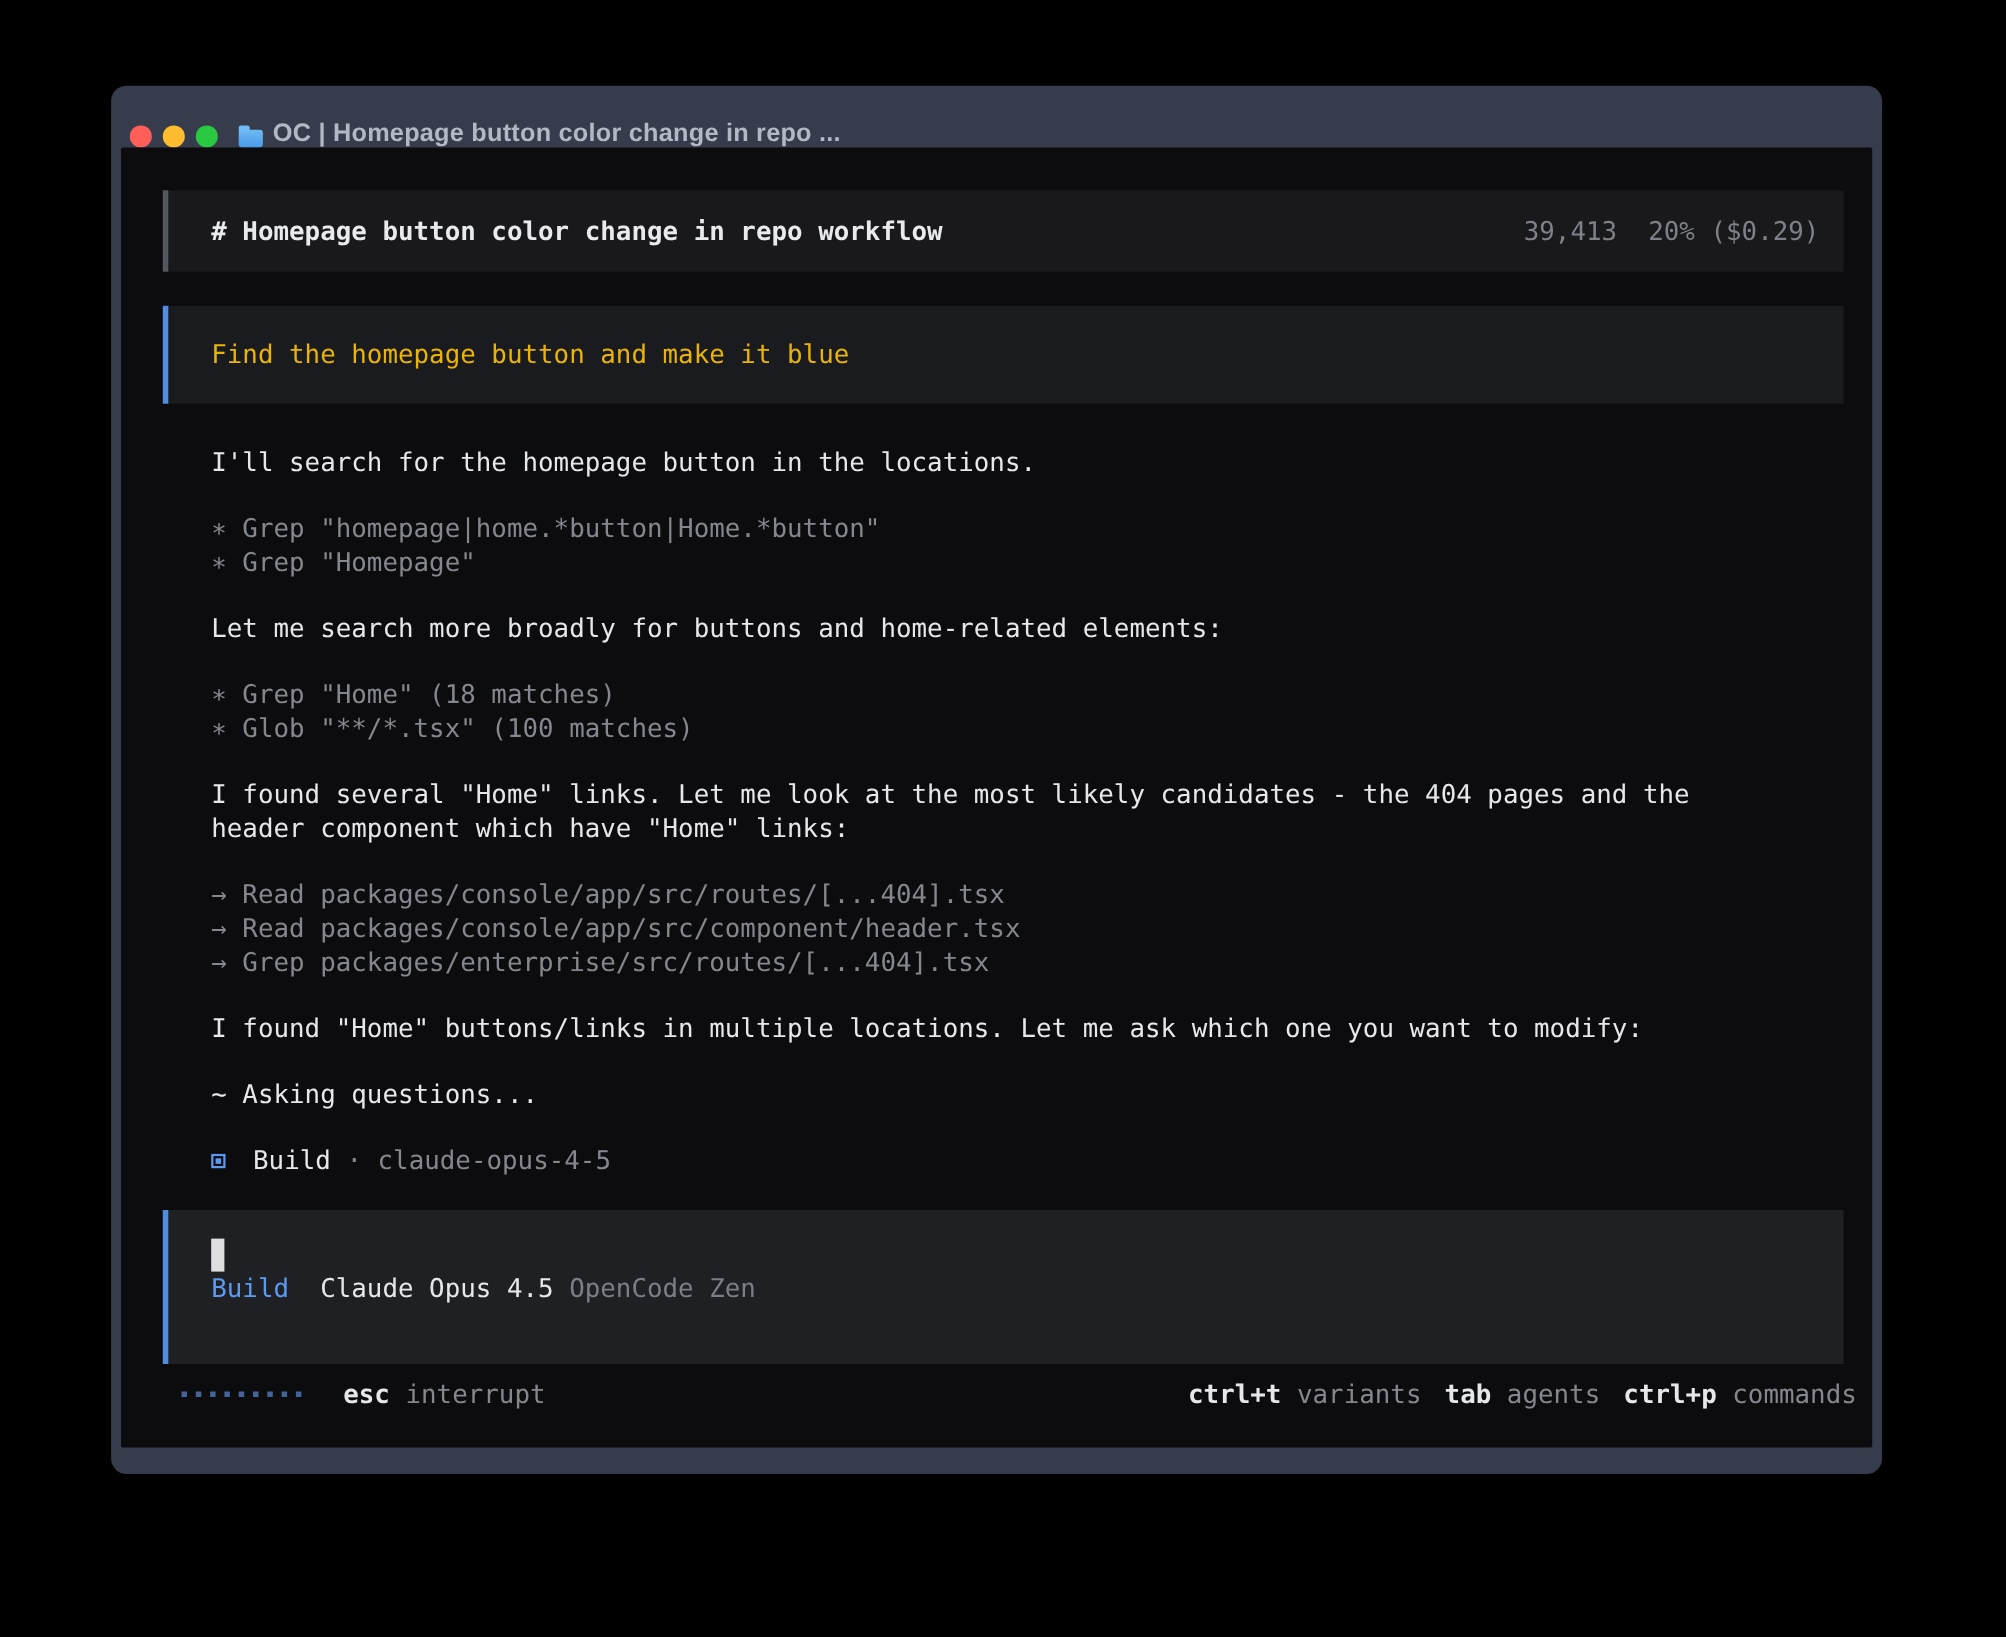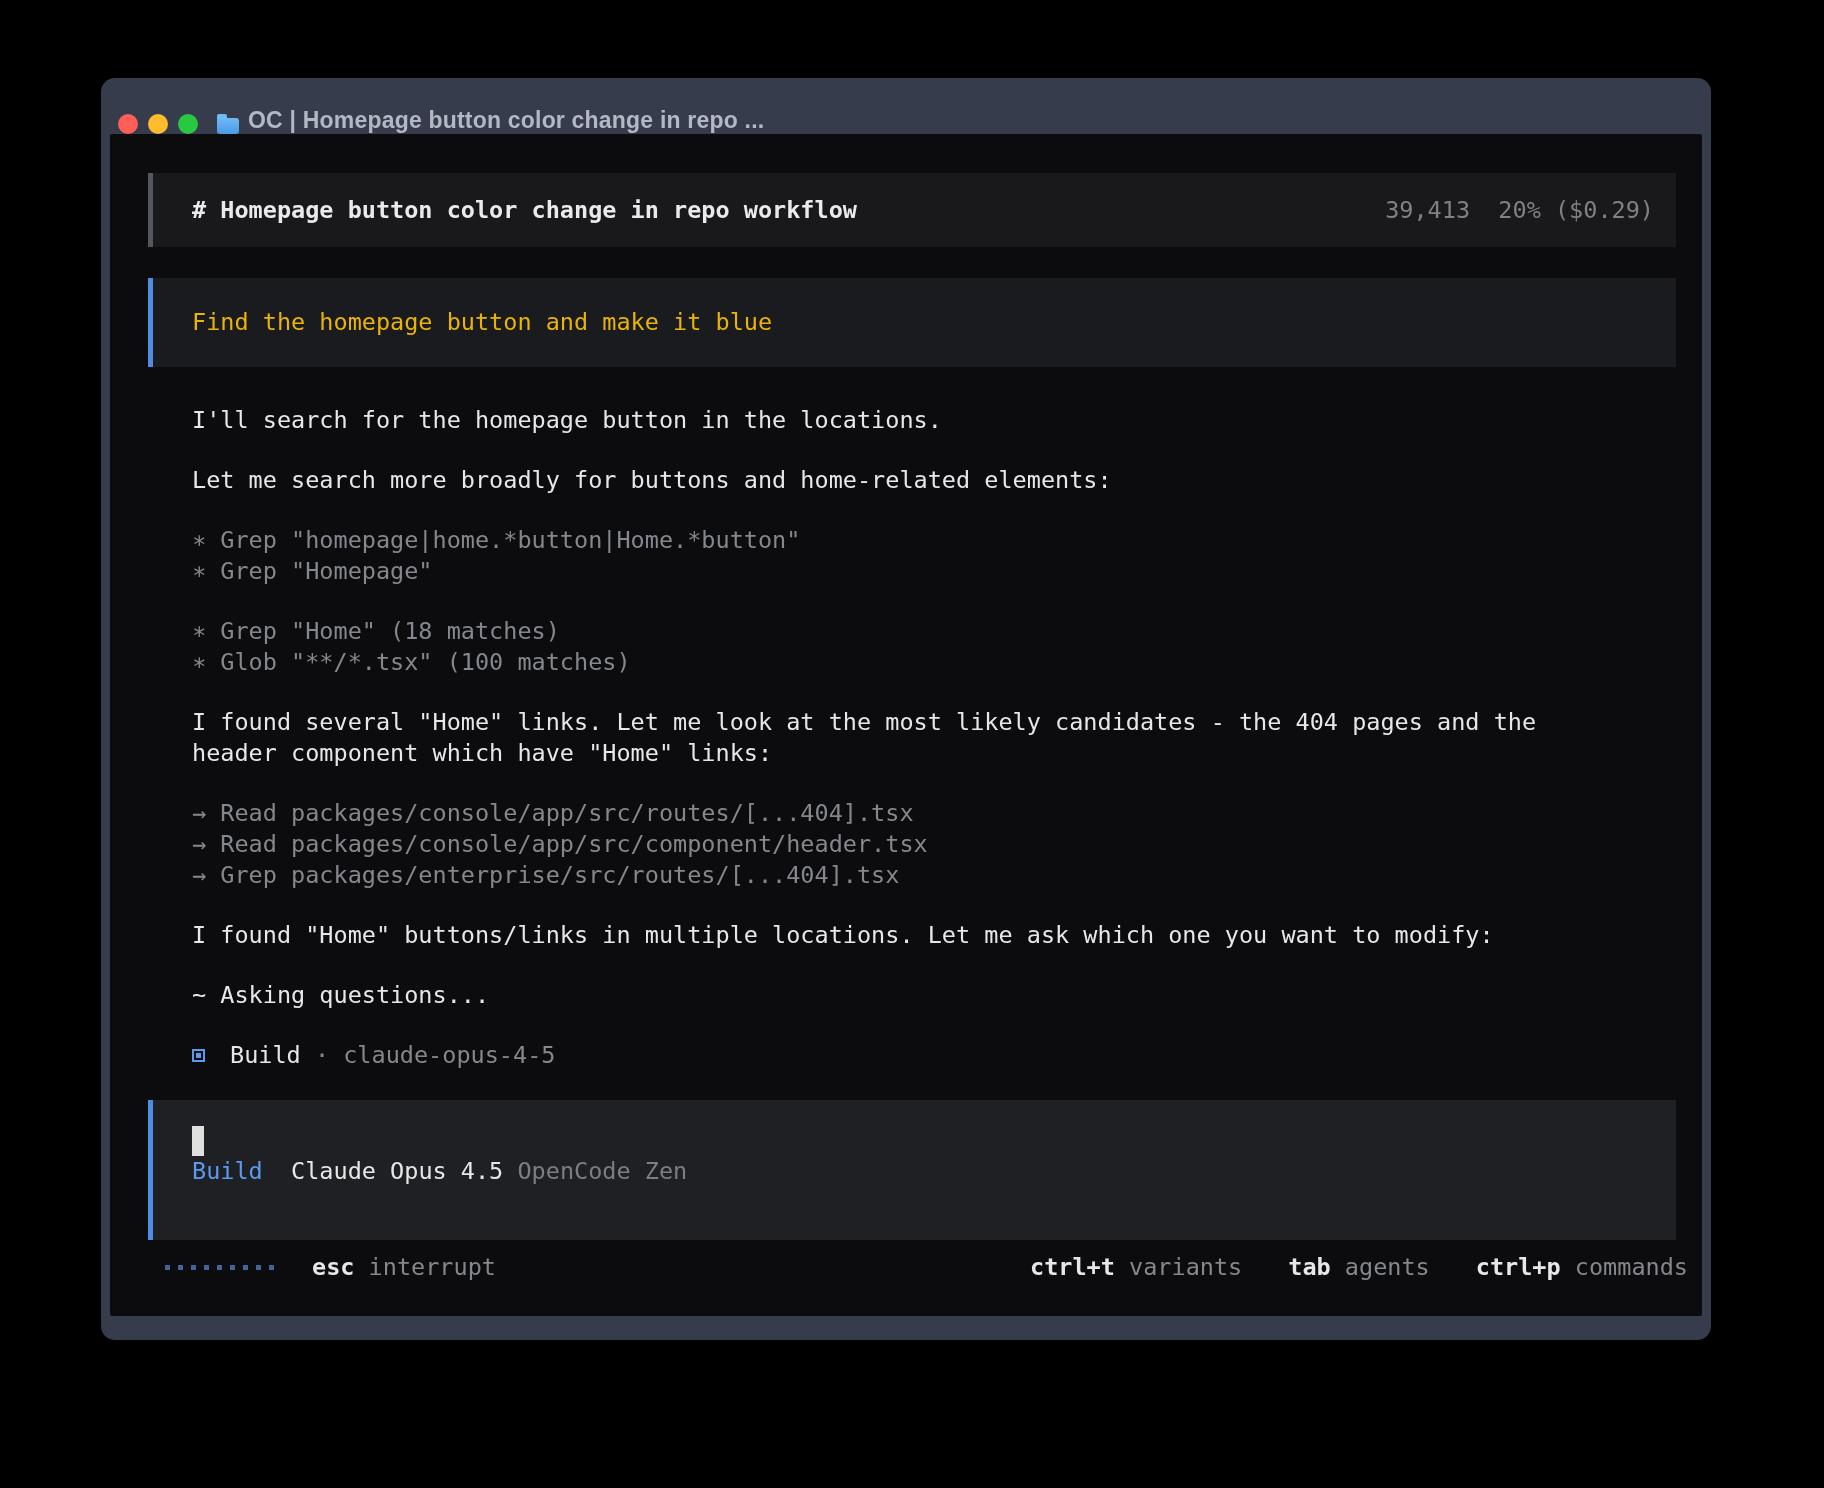--- a/index.html
+++ b/index.html
@@ -67,21 +67,21 @@
   .provider { color:#7b7e85; }
 
   .statusbar { margin-top:12px; margin-left:-22px; margin-right:-12px;
     padding-left:39px; display:flex; align-items:center; }
   .dots { display:flex; gap:8px; align-items:center; }
   .dot { width:5px; height:5px; background:#44639a; }
   .hint { white-space:pre; }
   .hint .key { color:#e6e7e9; font-weight:bold; }
   .hint .label { color:#84878d; }
   .left-hints { margin-left:38px; }
-  .right-hints { margin-left:auto; display:flex; gap:46px; }
+  .right-hints { margin-left:auto; display:flex; gap:21px; }
 </style>
 </head>
 <body>
 
 <div class="window">
   <div class="titlebar">
     <div class="traffic">
       <div class="light red"></div>
       <div class="light yellow"></div>
       <div class="light green"></div>
@@ -99,25 +99,25 @@
 
     <div class="block user-block">
       <span class="user-text">Find the homepage button and make it blue</span>
     </div>
 
     <div class="conv" id="conversation">
         <div class="msg">
           <div class="line">I'll search for the homepage button in the locations.</div>
         </div>
         <div class="msg">
-          <div class="line">Let me search more broadly for buttons and home-related elements:</div>
+          <div class="tool-line"><span>∗ </span><span>Grep "homepage|home.*button|Home.*button"</span></div>
+          <div class="tool-line"><span>∗ </span><span>Grep "Homepage"</span></div>
         </div>
         <div class="msg">
-          <div class="tool-line"><span>∗ </span><span>Grep "homepage|home.*button|Home.*button"</span></div>
-          <div class="tool-line"><span>∗ </span><span>Grep "Homepage"</span></div>
+          <div class="line">Let me search more broadly for buttons and home-related elements:</div>
         </div>
         <div class="msg">
           <div class="tool-line"><span>∗ </span><span>Grep "Home" (18 matches)</span></div>
           <div class="tool-line"><span>∗ </span><span>Glob "**/*.tsx" (100 matches)</span></div>
         </div>
         <div class="msg">
           <div class="line">I found several "Home" links. Let me look at the most likely candidates - the 404 pages and the</div>
           <div class="line">header component which have "Home" links:</div>
         </div>
         <div class="msg">

